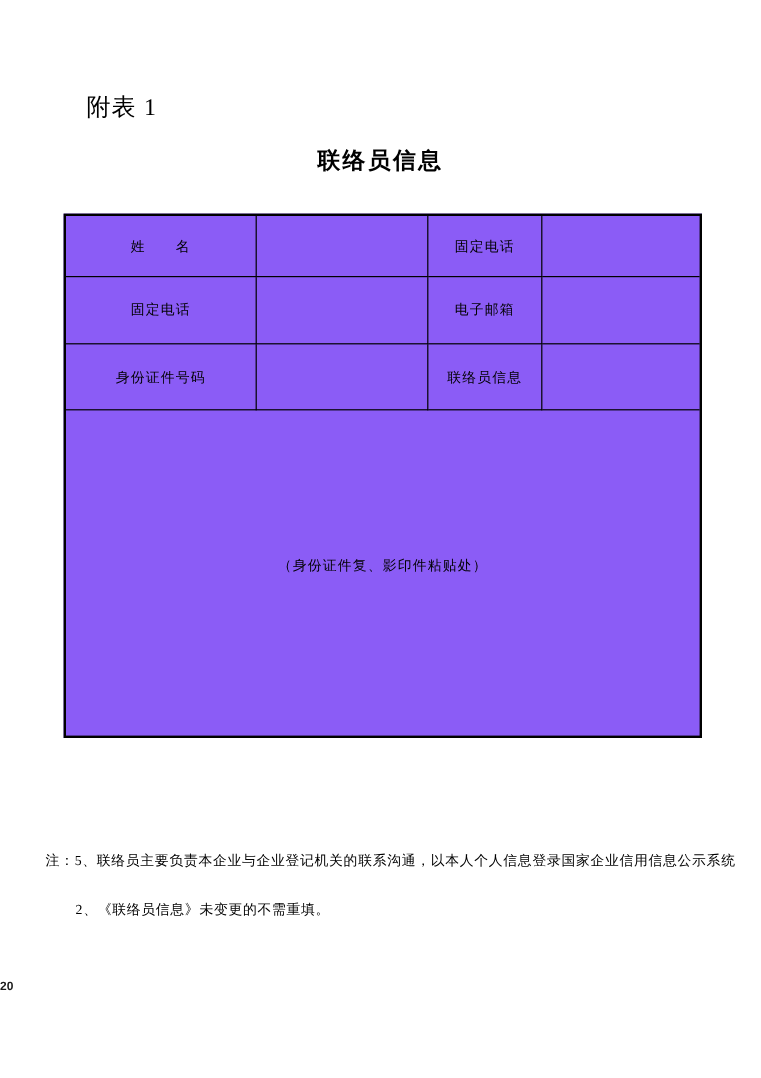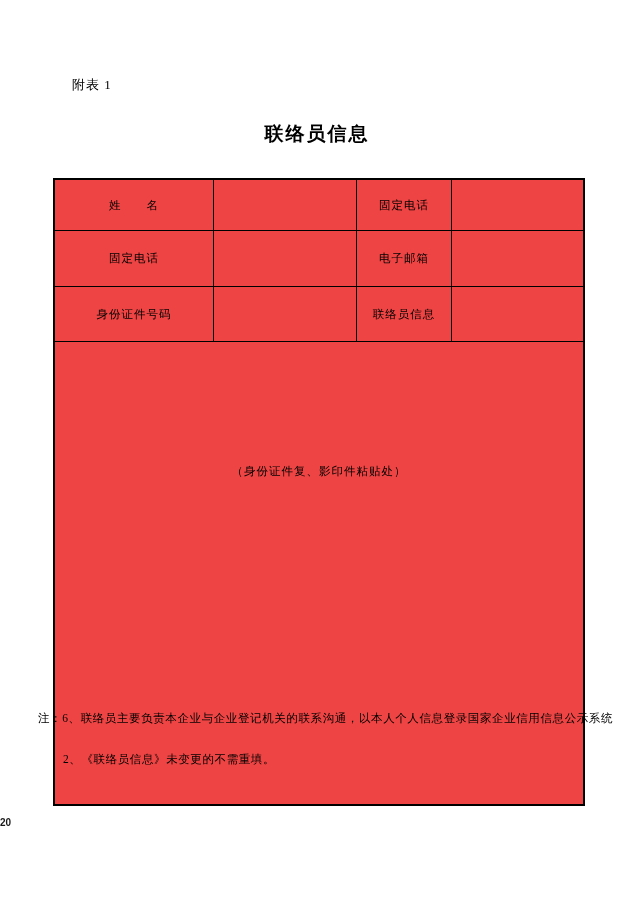--- a/index.html
+++ b/index.html
@@ -8,38 +8,38 @@
     background: #ffffff;
     color: #000000;
     font-family: "Liberation Serif", "DejaVu Serif", serif;
     position: relative;
     overflow: hidden;
   }
   .page { position: relative; width: 634px; height: 898px; background: #fff; }
 
   .appendix-label {
     position: absolute; left: 72px; top: 76px;
-    font-size: 13px; letter-spacing: 1px;
+    font-size: 20px; letter-spacing: 1px;
   }
 
   .doc-title {
     position: absolute; left: 0; right: 0; top: 121px;
     text-align: center;
     font-size: 19px; font-weight: bold; letter-spacing: 2px;
   }
 
   .form-table {
     position: absolute; left: 53px; top: 178px;
-    width: 532px; height: 628px;
+    width: 532px; height: 437px;
     border: 2px solid #000;
     box-sizing: border-box;
     display: grid;
     grid-template-columns: 159px 143px 95px 1fr;
     grid-template-rows: 51px 56px 55px 1fr;
-    background: #ef4444;
+    background: #8b5cf6;
     font-family: Liberation Mono, monospace;
   }
   .cell {
     border-right: 1px solid #000;
     border-bottom: 1px solid #000;
     display: flex; align-items: center; justify-content: center;
     font-size: 11.5px; letter-spacing: 1px;
     overflow: hidden;
   }
   .cell.last-col { border-right: none; }
@@ -94,19 +94,19 @@
     <div class="cell">联络员信息</div>
     <div class="cell last-col"></div>
 
     <div class="cell paste-cell">
       <div class="paste-label">（身份证件复、影印件粘贴处）</div>
     </div>
 
   </div>
 
   <div class="notes">
-    <div class="note-line">注：6、联络员主要负责本企业与企业登记机关的联系沟通，以本人个人信息登录国家企业信用信息公示系统</div>
+    <div class="note-line">注：5、联络员主要负责本企业与企业登记机关的联系沟通，以本人个人信息登录国家企业信用信息公示系统</div>
     <div class="note-line indent">2、《联络员信息》未变更的不需重填。</div>
   </div>
 
   <div class="page-number">20</div>
 
 </div>
 
 </body></html>

